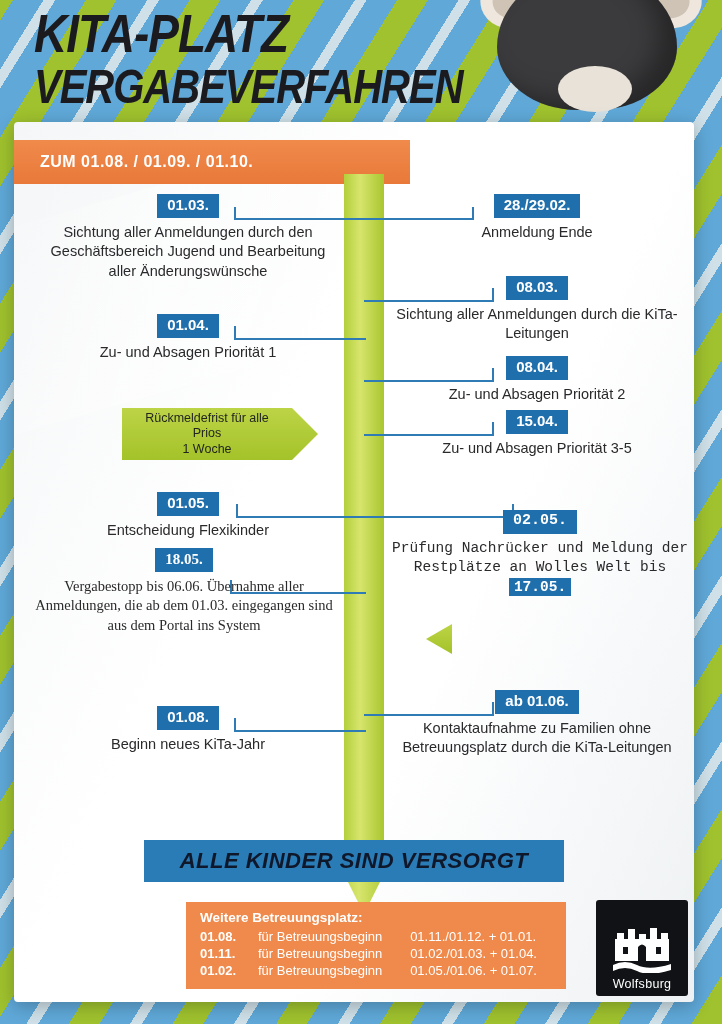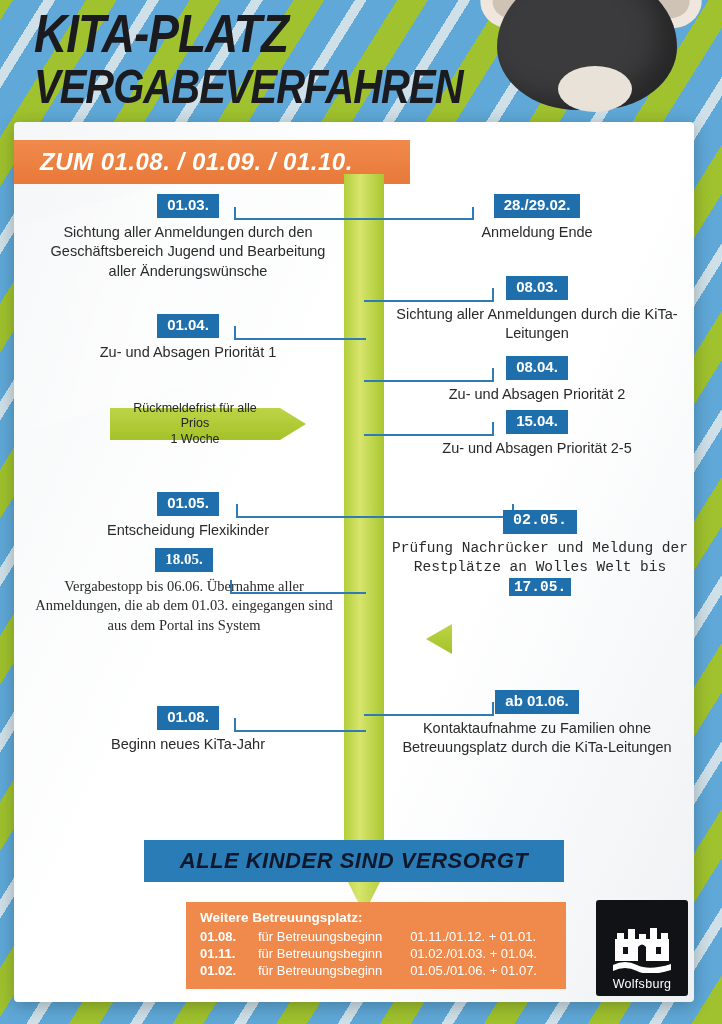--- a/index.html
+++ b/index.html
@@ -120,22 +120,21 @@
     top: 18px;
     width: 396px;
     height: 44px;
     background: linear-gradient(180deg, #f08a4b 0%, #e8793a 100%);
     display: flex;
     align-items: center;
   }
   #banner .txt {
     color: #ffffff;
     font-weight: bold;
-    font-style: italic;
-    font-size: 24px;
+    font-size: 16px;
     letter-spacing: 0.5px;
     padding-left: 26px;
   }
 
   
   #green-arrow {
     position: absolute;
     left: 324px;
     top: 52px;
     width: 52px;
@@ -360,21 +359,21 @@
     <div class="conn" style="left:478px; top:246px; width:2px; height:13px;"></div>
     <div class="ms right" style="left:378px; top:234px; width:290px;">
       <span class="date-chip">08.04.</span>
       <div class="body">Zu- und Absagen Priorität 2</div>
     </div>
 
     <div class="conn" style="left:350px; top:312px; width:130px;"></div>
     <div class="conn" style="left:478px; top:300px; width:2px; height:13px;"></div>
     <div class="ms right" style="left:378px; top:288px; width:290px;">
       <span class="date-chip">15.04.</span>
-      <div class="body">Zu- und Absagen Priorität 2-5</div>
+      <div class="body">Zu- und Absagen Priorität 3-5</div>
     </div>
 
     <div class="conn" style="left:350px; top:394px; width:150px;"></div>
     <div class="conn" style="left:498px; top:382px; width:2px; height:13px;"></div>
     <div class="ms right" style="left:378px; top:388px; width:296px;font-family:Liberation Mono, monospace;">
       <span class="date-chip">02.05.</span>
       <div class="body"><span>Prüfung Nachrücker und Meldung der Restplätze an Wolles Welt bis </span><span class="inline-chip">17.05.</span></div>
     </div>
 
     <div class="conn" style="left:350px; top:592px; width:130px;"></div>
@@ -391,21 +390,21 @@
       <div class="body">Sichtung aller Anmeldungen durch den Geschäftsbereich Jugend und Bearbeitung aller Änderungswünsche</div>
     </div>
 
     <div class="conn" style="left:220px; top:216px; width:132px;"></div>
     <div class="conn" style="left:220px; top:204px; width:2px; height:13px;"></div>
     <div class="ms left" style="left:24px; top:192px; width:300px;">
       <span class="date-chip">01.04.</span>
       <div class="body">Zu- und Absagen Priorität 1</div>
     </div>
 
-    <div class="mini-arrow right" style="left:96px; top:286px; width:196px; height:32px;">
+    <div class="mini-arrow right" style="left:108px; top:286px; width:196px; height:52px;">
       <div class="bar" style="flex:1;">
         <div>
           <div>Rückmeldefrist für alle Prios</div>
           <div>1 Woche</div>
         </div>
       </div>
       <div class="tip"></div>
     </div>
 
     <div class="conn" style="left:222px; top:394px; width:130px;"></div>

